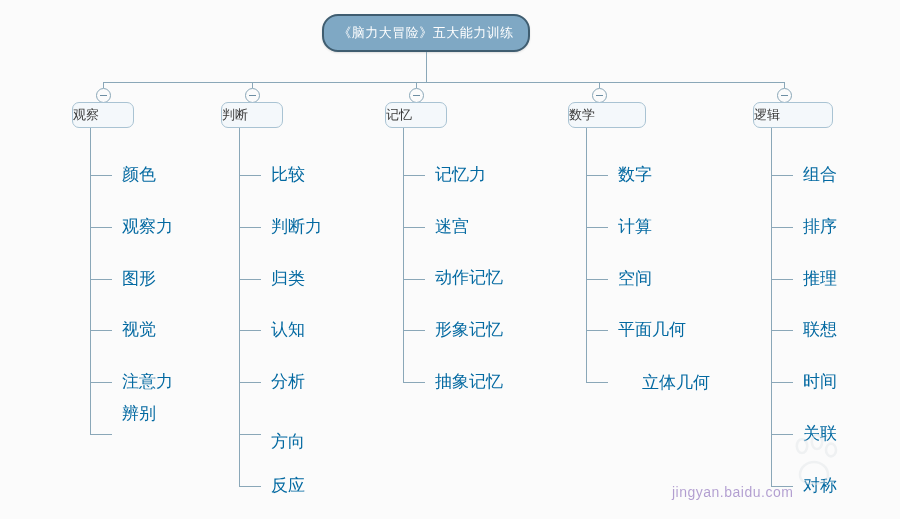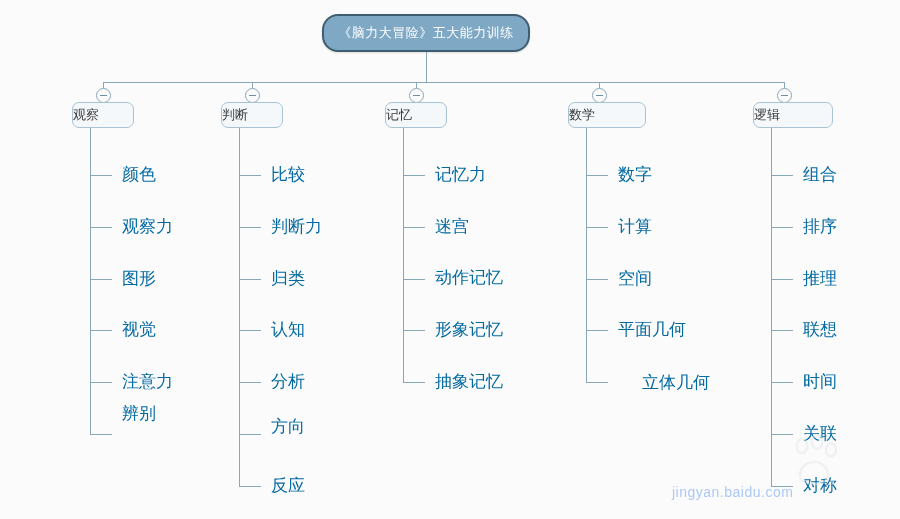--- a/index.html
+++ b/index.html
@@ -112,21 +112,21 @@
     font-weight: bold;
     color: #d8dee3;
     letter-spacing: 1px;
     white-space: nowrap;
   }
   #watermark .wm-sub {
     position: absolute;
     left: 4px;
     top: 47px;
     font-size: 14px;
-    color: #3b82f6;
+    color: #4c1d95;
     letter-spacing: 0.5px;
     white-space: nowrap;
   }
   #watermark .wm-paw {
     position: absolute;
     left: 120px;
     top: -4px;
     width: 56px;
     height: 56px;
   }
@@ -167,21 +167,21 @@
       <div class="leaf" style="left: 271px; top: 167px;">比较</div>
       <div class="stub" style="left: 239px; top: 227px; width: 22px;"></div>
       <div class="leaf" style="left: 271px; top: 219px;">判断力</div>
       <div class="stub" style="left: 239px; top: 279px; width: 22px;"></div>
       <div class="leaf" style="left: 271px; top: 271px;">归类</div>
       <div class="stub" style="left: 239px; top: 330px; width: 22px;"></div>
       <div class="leaf" style="left: 271px; top: 322px;">认知</div>
       <div class="stub" style="left: 239px; top: 382px; width: 22px;"></div>
       <div class="leaf" style="left: 271px; top: 374px;">分析</div>
       <div class="stub" style="left: 239px; top: 434px; width: 22px;"></div>
-      <div class="leaf" style="left: 271px; top: 419px;">方向</div>
+      <div class="leaf" style="left: 271px; top: 434px;">方向</div>
       <div class="stub" style="left: 239px; top: 486px; width: 22px;"></div>
       <div class="leaf" style="left: 271px; top: 478px;">反应</div>
       <div class="vline" style="left: 416px; top: 82px; height: 6px;"></div>
       <div class="toggle" style="left: 408.5px; top: 88px;"></div>
       <div class="vline" style="left: 416px; top: 103px;"></div>
       <div class="branch-node" style="left: 385px; top: 102px; width: 62px; height: 26px;">记忆</div>
       <div class="vline" style="left: 403px; top: 128px; height: 254px;"></div>
       <div class="stub" style="left: 403px; top: 175px; width: 22px;"></div>
       <div class="leaf" style="left: 435px; top: 167px;">记忆力</div>
       <div class="stub" style="left: 403px; top: 227px; width: 22px;"></div>

